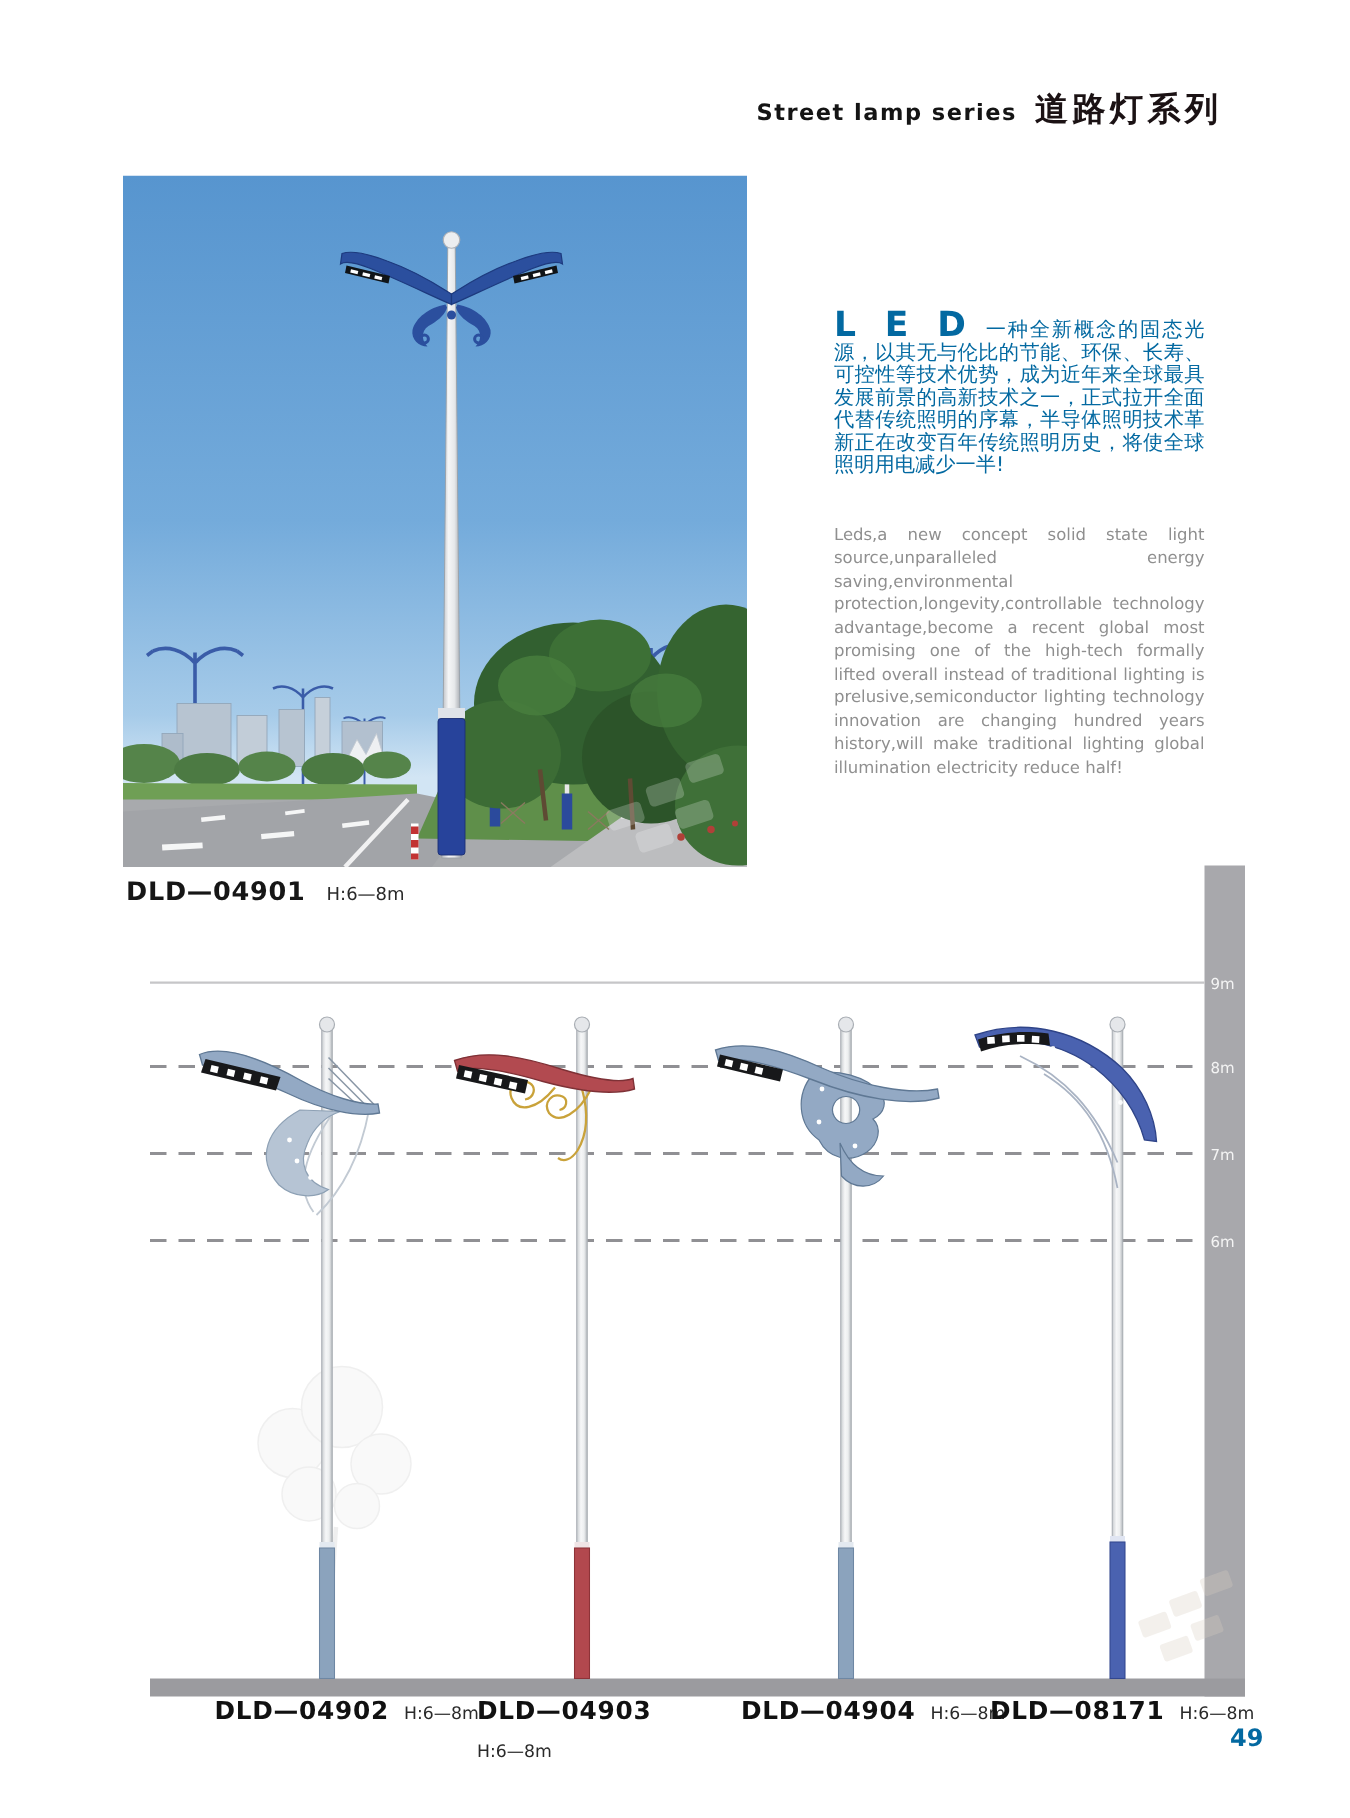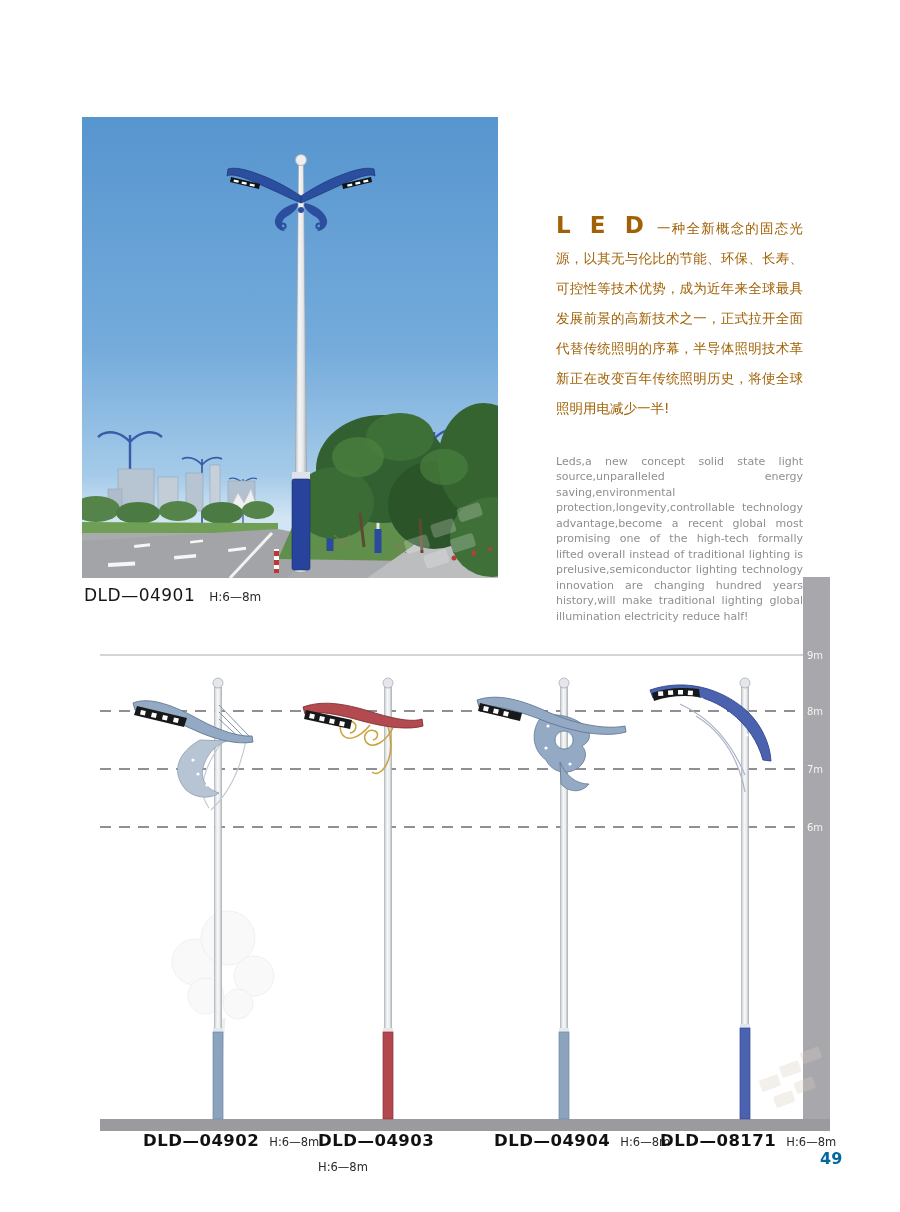--- a/index.html
+++ b/index.html
@@ -5,41 +5,45 @@
   html,body{margin:0;padding:0;background:#ffffff;}
   .page{position:relative;width:900px;height:1212px;background:#fff;overflow:hidden;
         font-family:"DejaVu Sans","Liberation Sans",sans-serif;color:#161616;}
   
   .header{position:absolute;top:58px;right:85px;display:flex;align-items:baseline;gap:12px;}
   .series-en{font-size:15px;font-weight:bold;letter-spacing:1px;color:#141414;}
   .series-zh{font-size:22px;font-weight:bold;letter-spacing:3px;color:#1b1214;}
   
   .photo{position:absolute;left:82px;top:117px;width:416px;height:461px;display:block;}
   .hero-label{position:absolute;left:84px;top:585px;display:flex;align-items:baseline;gap:14px;}
-  .hero-model{font-size:17px;font-weight:normal;letter-spacing:0.5px;}
+  .hero-model{font-size:17px;font-weight:bold;letter-spacing:0.5px;}
   .hero-height{font-size:12px;color:#2a2a2a;}
   
   .intro{position:absolute;left:556px;top:196px;width:247px;}
-  .intro-zh{font-size:13.5px;line-height:30px;text-align:justify;color:#a16207;}
+  .intro-zh{font-size:13.5px;line-height:15px;text-align:justify;color:#0369a1;}
   .led{font-size:23px;font-weight:bold;letter-spacing:5px;margin-right:7px;}
   .intro-en{margin-top:31px;font-size:11px;line-height:15.5px;text-align:justify;color:#8f8f8f;}
   
   .drawing{position:absolute;left:90px;top:575px;width:750px;height:562px;display:block;}
   
   .prod-label{position:absolute;display:flex;align-items:baseline;gap:10px;top:1131px;}
   .prod-model{font-size:16.5px;font-weight:bold;letter-spacing:0.5px;color:#111;text-align:right;}
   .prod-height{font-size:11.5px;color:#2a2a2a;}
   .pl-1{left:143px;} .pl-2{left:318px;flex-direction:column;} .pl-3{left:494px;} .pl-4{left:660px;}
   .page-num{position:absolute;left:820px;top:1149px;font-size:16px;font-weight:bold;color:#0369a1;}
 </style>
 </head>
 <body>
 
 <div class="page">
 
+  <div class="header">
+    <span class="series-en">Street lamp series</span>
+    <span class="series-zh">道路灯系列</span>
+  </div>
 
   <svg class="photo" viewBox="0 0 416 461">
     <defs>
       <linearGradient id="sky" x1="0" y1="0" x2="0" y2="1">
         <stop offset="0" stop-color="#5795cf"></stop>
           <stop offset="0.5" stop-color="#74abdb"></stop>
         <stop offset="0.78" stop-color="#a6cbe9"></stop>
           <stop offset="0.87" stop-color="#d2e5f4"></stop>
       </linearGradient>
       <linearGradient id="poleP" x1="0" y1="0" x2="1" y2="0">

